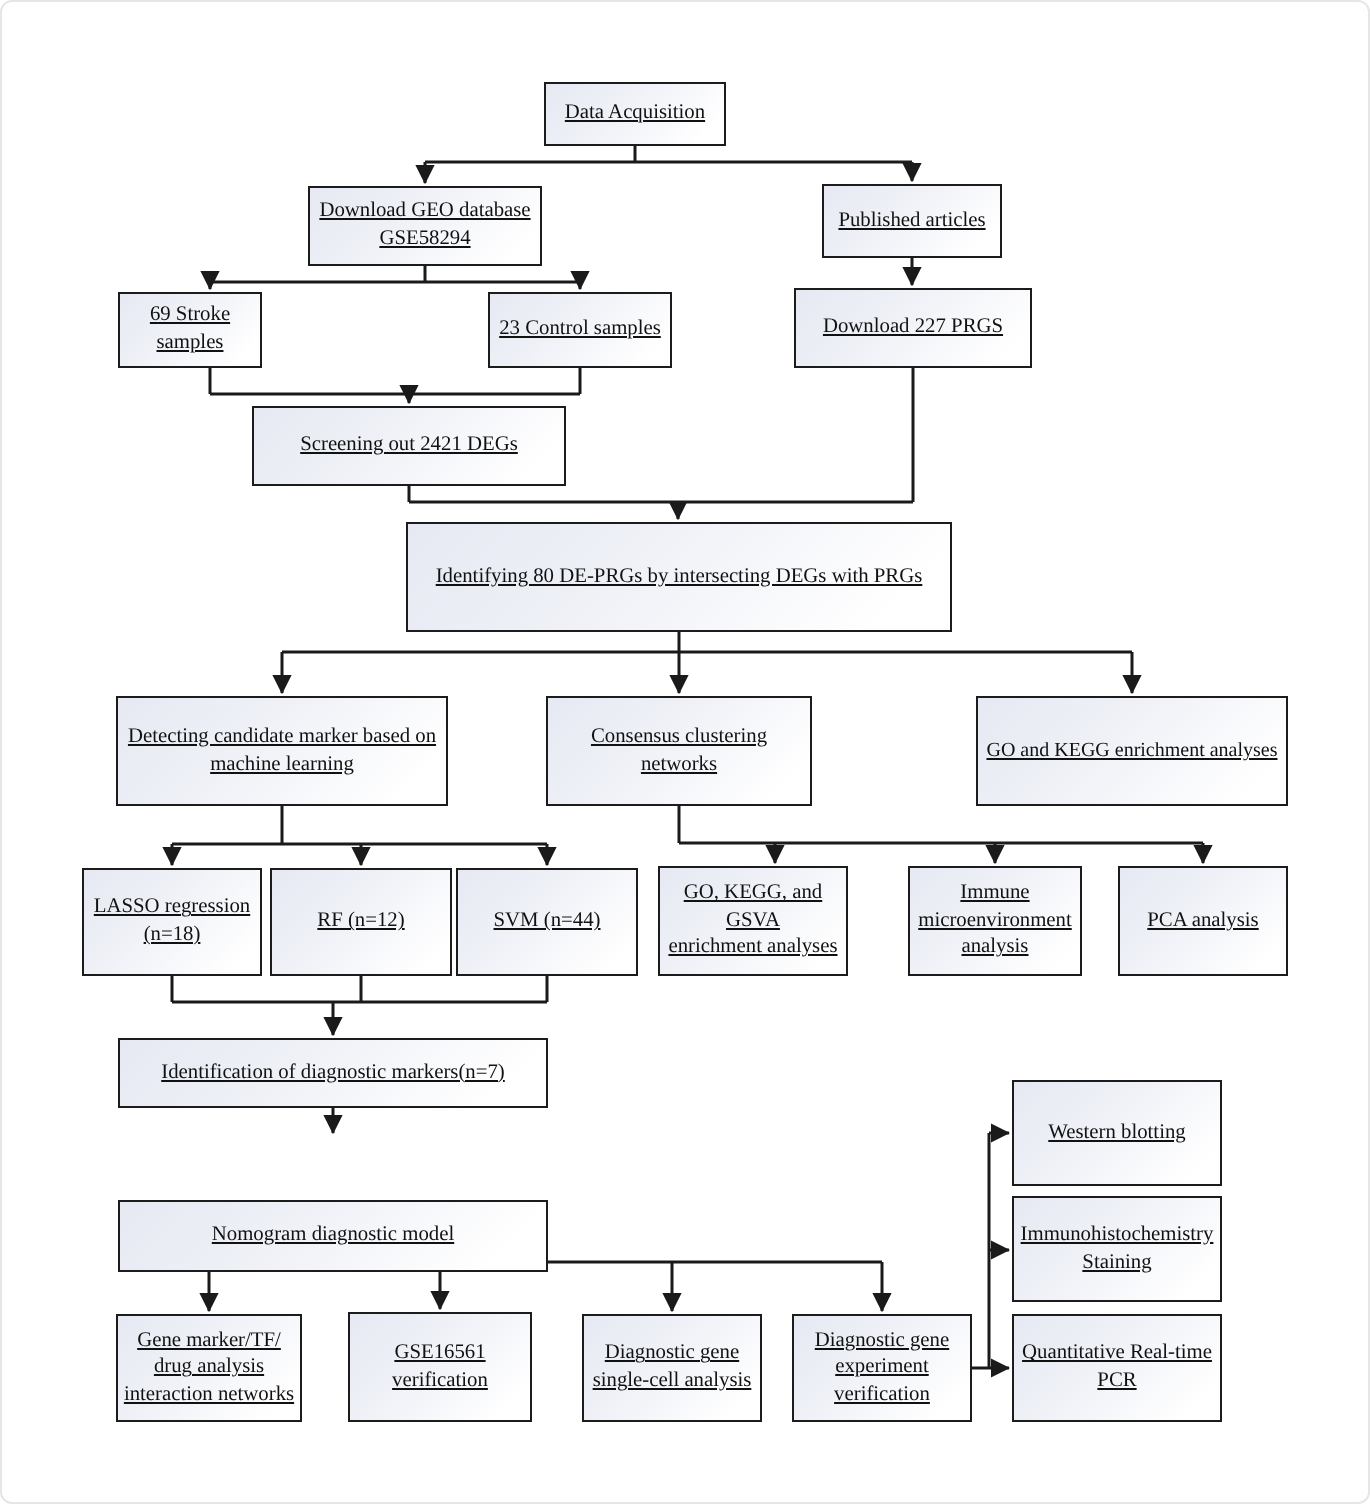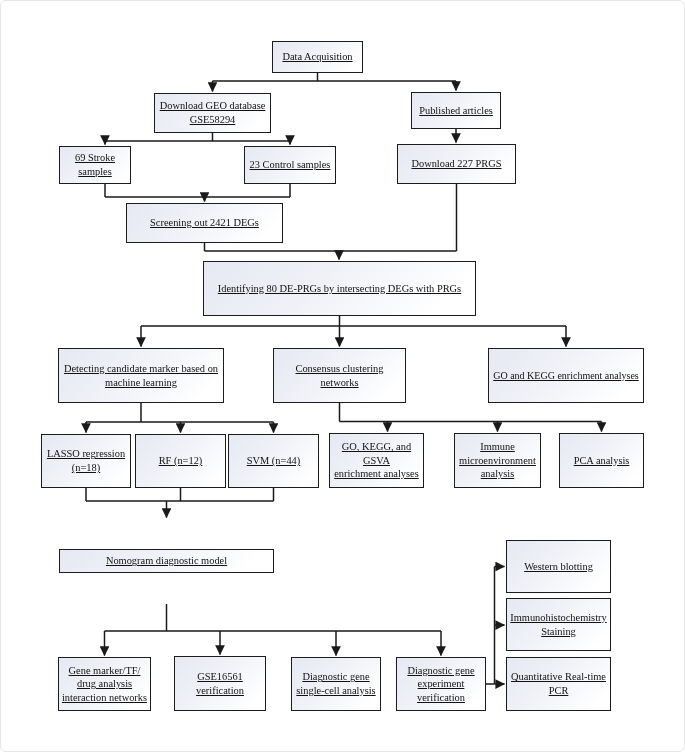--- a/index.html
+++ b/index.html
@@ -102,22 +102,23 @@
 
   <div class="node" style="left:328px;top:432px;width:95px;height:55px">GO, KEGG, and GSVA
 enrichment analyses</div>
 
   <div class="node" style="left:453px;top:432px;width:87px;height:55px">Immune
 microenvironment
 analysis</div>
 
   <div class="node" style="left:558px;top:432px;width:85px;height:55px">PCA analysis</div>
 
+  <div class="node" style="left:58px;top:518px;width:215px;height:35px">Identification of diagnostic markers(n=7)</div>
 
-  <div class="node" style="left:58px;top:548px;width:215px;height:24px">Nomogram diagnostic model</div>
+  <div class="node" style="left:58px;top:599px;width:215px;height:36px">Nomogram diagnostic model</div>
 
   <div class="node" style="left:57px;top:656px;width:93px;height:54px">Gene marker/TF/
 drug analysis
 interaction networks</div>
 
   <div class="node" style="left:173px;top:655px;width:92px;height:55px">GSE16561
 verification</div>
 
   <div class="node" style="left:290px;top:656px;width:90px;height:54px">Diagnostic gene
 single-cell analysis</div>

